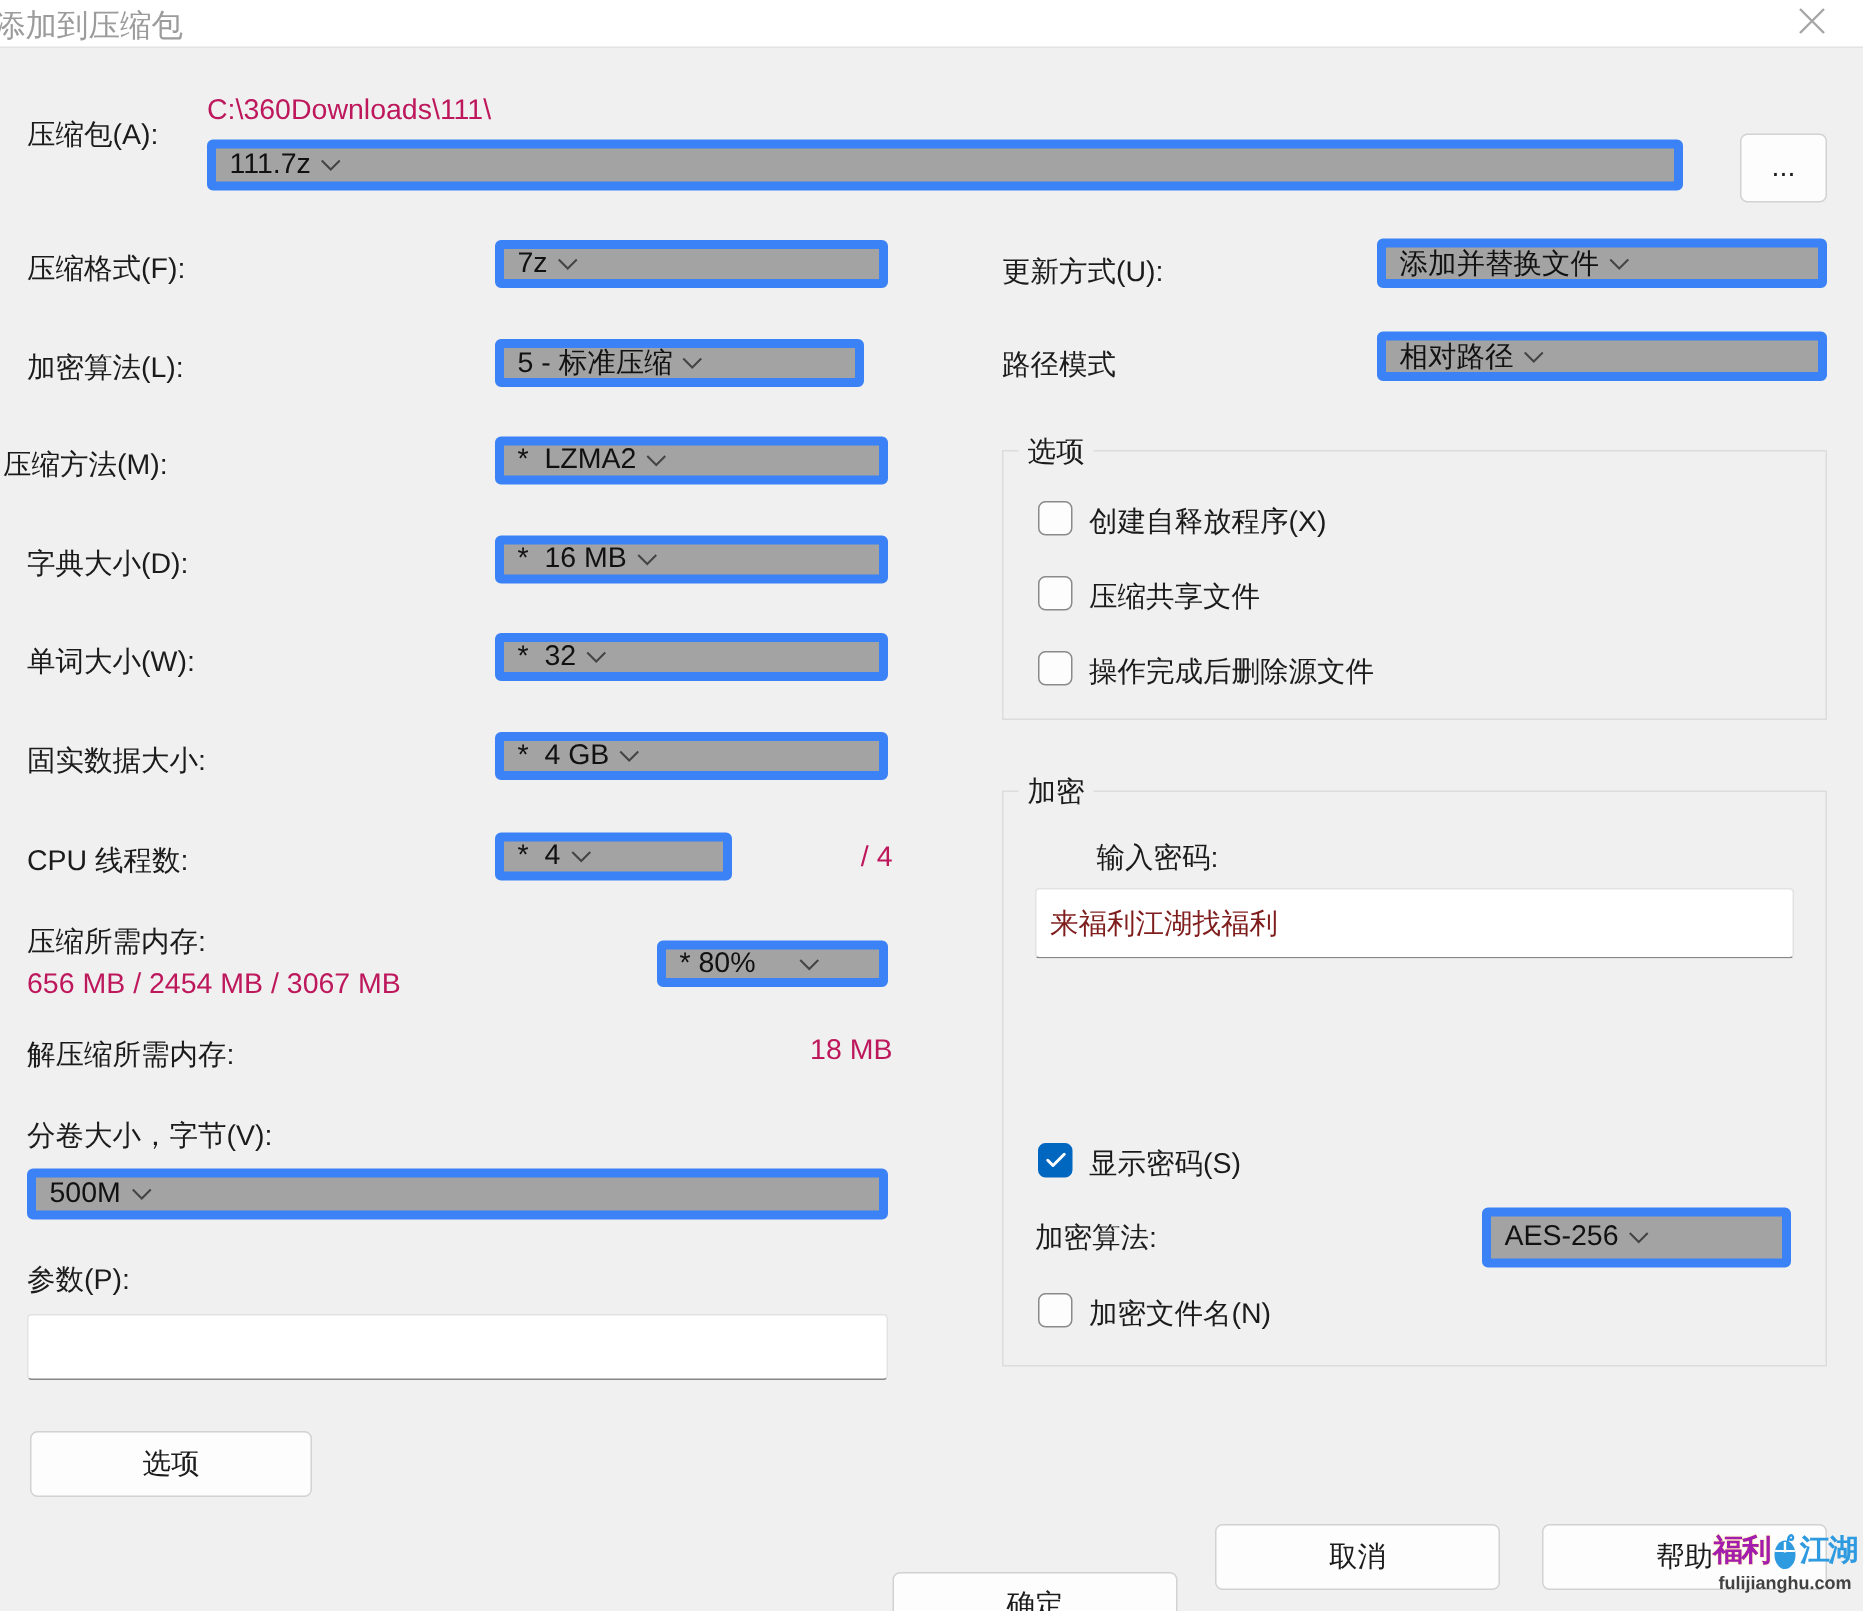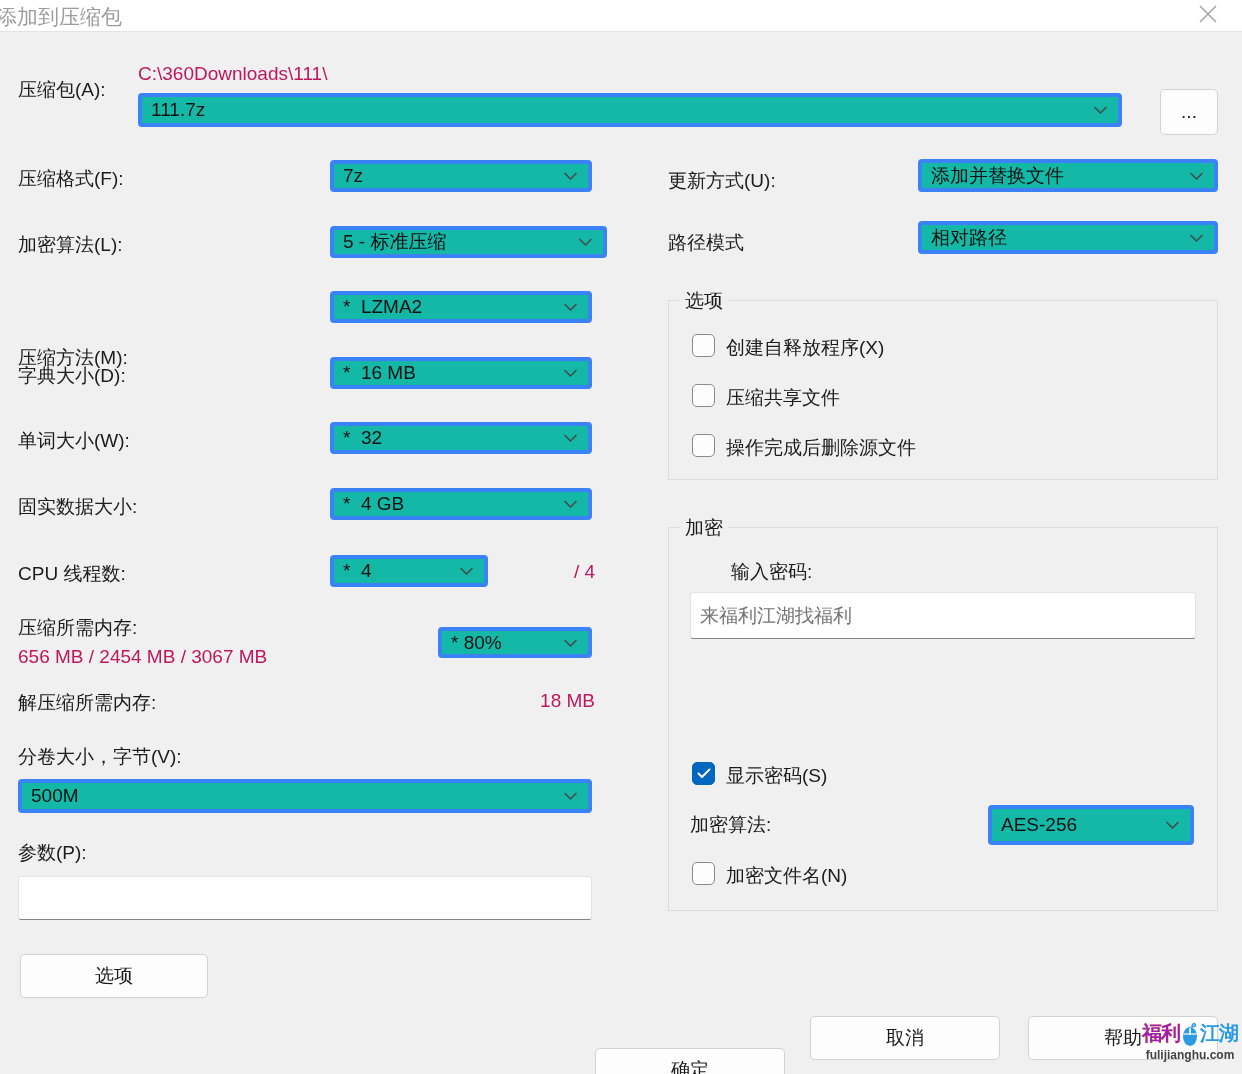--- a/index.html
+++ b/index.html
@@ -6,25 +6,25 @@
   html,body { width:1242px; height:1074px; }
   body { font-family:"Liberation Sans","DejaVu Sans",sans-serif; background:#f0f0f0; position:relative; overflow:hidden; }
 
   .titlebar { position:absolute; left:0; top:0; width:1242px; height:32px; background:#ffffff; border-bottom:1px solid #e3e3e3; }
   .title { position:absolute; left:-4px; top:3px; font-size:21px; color:#9c9c9c; white-space:nowrap; }
   .close-btn { position:absolute; right:14px; top:2px; width:40px; height:28px; display:flex; align-items:center; justify-content:center; cursor:pointer; }
 
   .lbl { position:absolute; font-size:19px; color:#1b1b1b; white-space:nowrap; }
   .val { position:absolute; font-size:19px; color:#be185d; white-space:nowrap; }
 
-  .combo { position:absolute; background:#14b8a6; border:4px solid #3b82f6; border-radius:4px; display:flex; align-items:center; justify-content:space-between; padding:0 10px 0 9px; cursor:pointer; }
+  .combo { position:absolute; background:#a3a3a3; border:6px solid #3b82f6; border-radius:4px; display:flex; align-items:center; justify-content:flex-start; padding:0 10px 0 9px; cursor:pointer; }
   .combo .cval { font-size:19px; color:#111; white-space:pre; overflow:hidden; }
   .chev { flex:0 0 auto; margin-left:6px; display:flex; }
 
-  .tbox { position:absolute; background:#ffffff; border:1px solid #e2e2e2; border-bottom:1px solid #868686; border-radius:3px; font-size:19px; color:#737373; padding:0 9px; font-family:Liberation Sans, sans-serif; outline:none; }
+  .tbox { position:absolute; background:#ffffff; border:1px solid #e2e2e2; border-bottom:1px solid #868686; border-radius:3px; font-size:19px; color:#7f1d1d; padding:0 9px; font-family:Liberation Sans, sans-serif; outline:none; }
 
   .btn { position:absolute; background:#fdfdfd; border:1px solid #d2d2d2; border-radius:5px; font-size:19px; color:#1b1b1b; display:flex; align-items:center; justify-content:center; cursor:pointer; font-family:inherit; }
 
   .group { position:absolute; border:1px solid #dcdcdc; }
   .group-legend { position:absolute; font-size:19px; color:#1b1b1b; background:#f0f0f0; padding:0 6px; white-space:nowrap; }
 
   .cbx { position:absolute; width:23px; height:23px; border:1px solid #8a8a8a; border-radius:5px; background:#fdfdfd; display:flex; align-items:center; justify-content:center; cursor:pointer; }
   .cbx svg { visibility:hidden; }
   .cbx.checked { background:#0067c0; border-color:#0067c0; }
   .cbx.checked svg { visibility:visible; }
@@ -66,30 +66,30 @@
 <div class="combo" style="left:330px; top:160px; width:262px; height:32px;">
   <span class="cval">7z</span>
   <span class="chev">
       <svg width="15" height="10" viewBox="0 0 15 10">
         <path d="M1.5 2 L7.5 8 L13.5 2" fill="none" stroke="#454545" stroke-width="1.4"></path>
       </svg>
     </span>
 </div>
 
 <div class="lbl" style="left:18px; top:232px;">加密算法(L):</div>
-<div class="combo" style="left:330px; top:226px; width:277px; height:32px;">
+<div class="combo" style="left:330px; top:226px; width:246px; height:32px;">
   <span class="cval">5 - 标准压缩</span>
   <span class="chev">
       <svg width="15" height="10" viewBox="0 0 15 10">
         <path d="M1.5 2 L7.5 8 L13.5 2" fill="none" stroke="#454545" stroke-width="1.4"></path>
       </svg>
     </span>
 </div>
 
-<div class="lbl" style="left:18px; top:297px;margin-top:48px;">压缩方法(M):</div>
+<div class="lbl" style="left:2px; top:297px;">压缩方法(M):</div>
 <div class="combo" style="left:330px; top:291px; width:262px; height:32px;">
   <span class="cval">*  LZMA2</span>
   <span class="chev">
       <svg width="15" height="10" viewBox="0 0 15 10">
         <path d="M1.5 2 L7.5 8 L13.5 2" fill="none" stroke="#454545" stroke-width="1.4"></path>
       </svg>
     </span>
 </div>
 
 <div class="lbl" style="left:18px; top:363px;">字典大小(D):</div>

